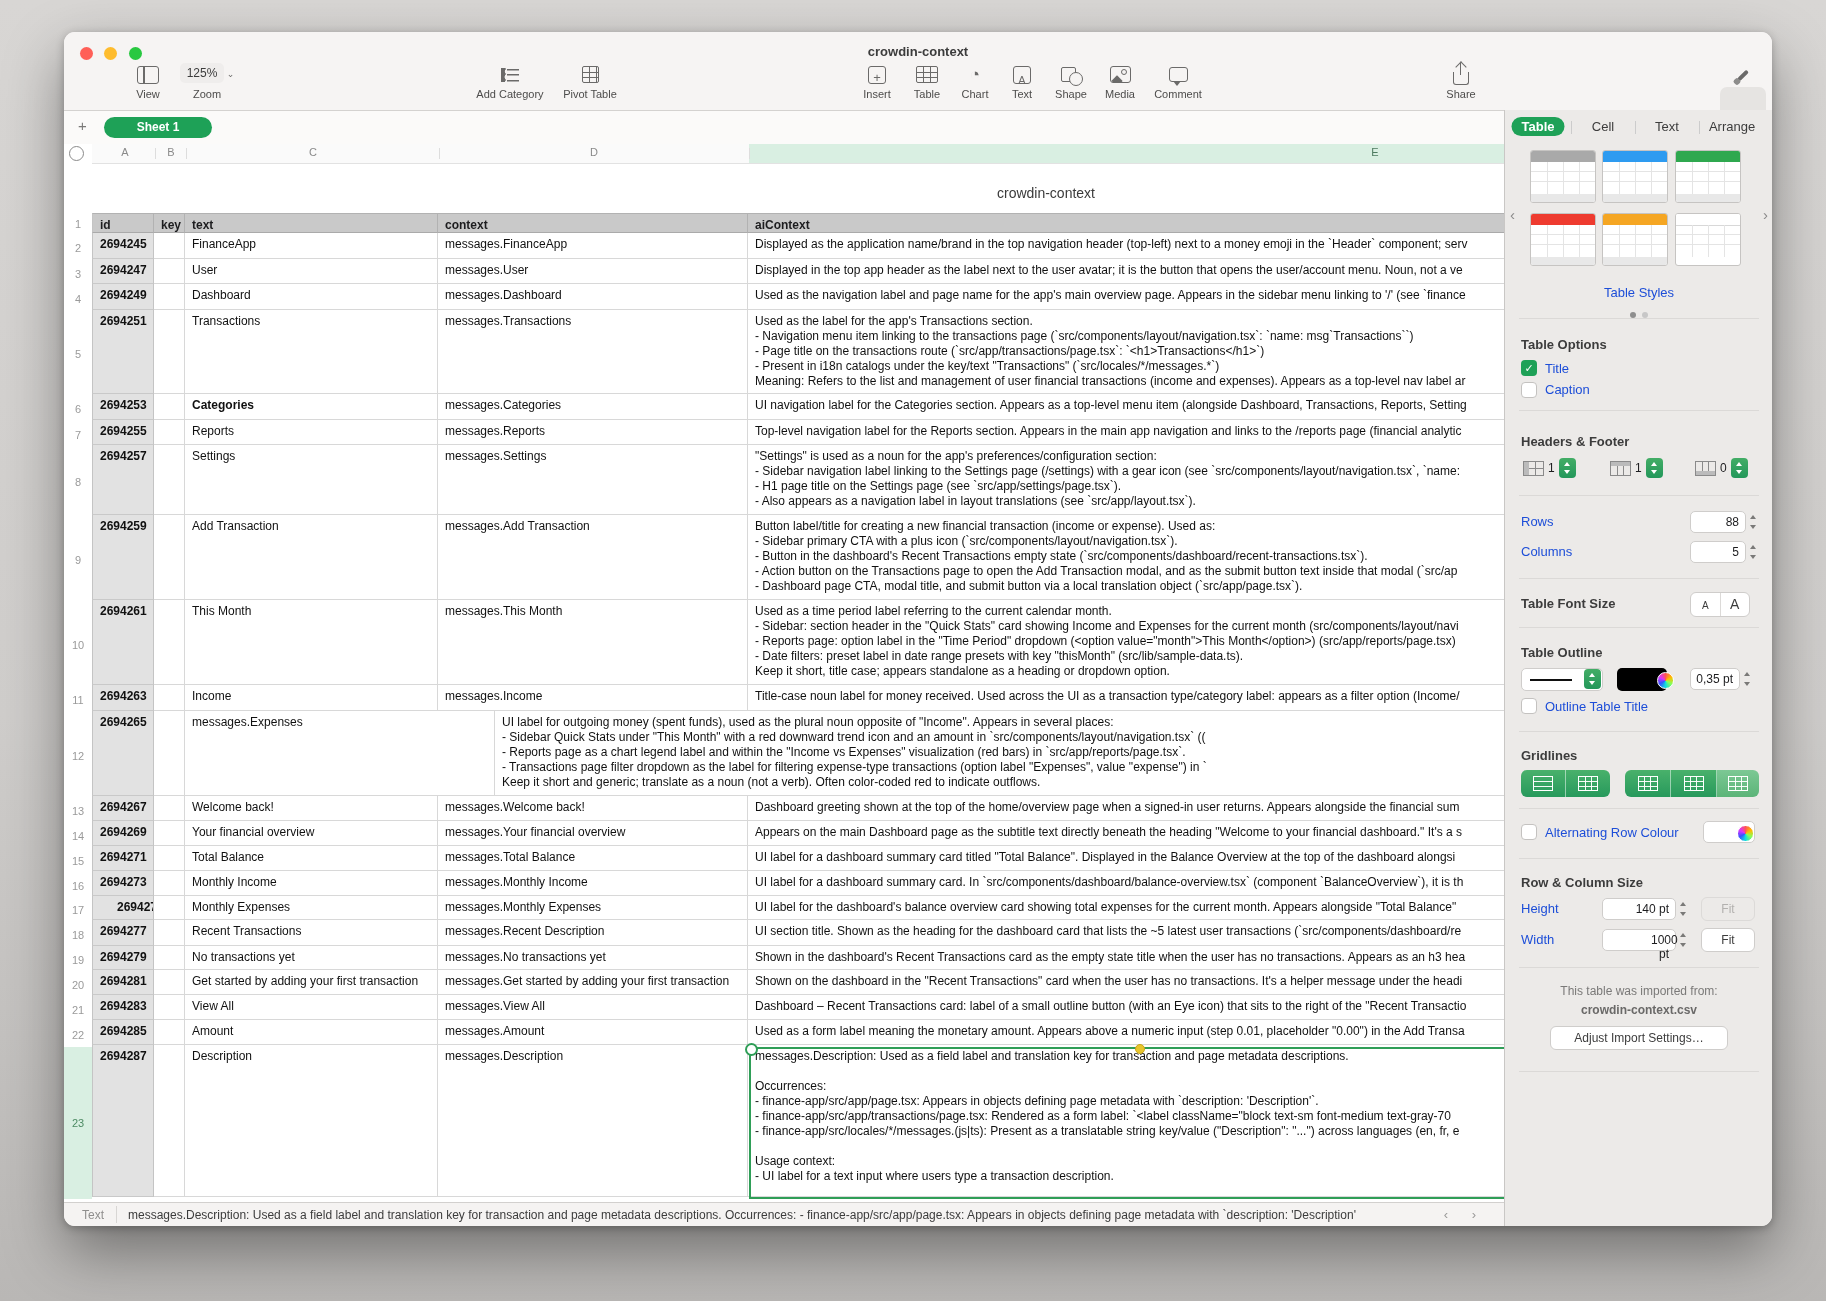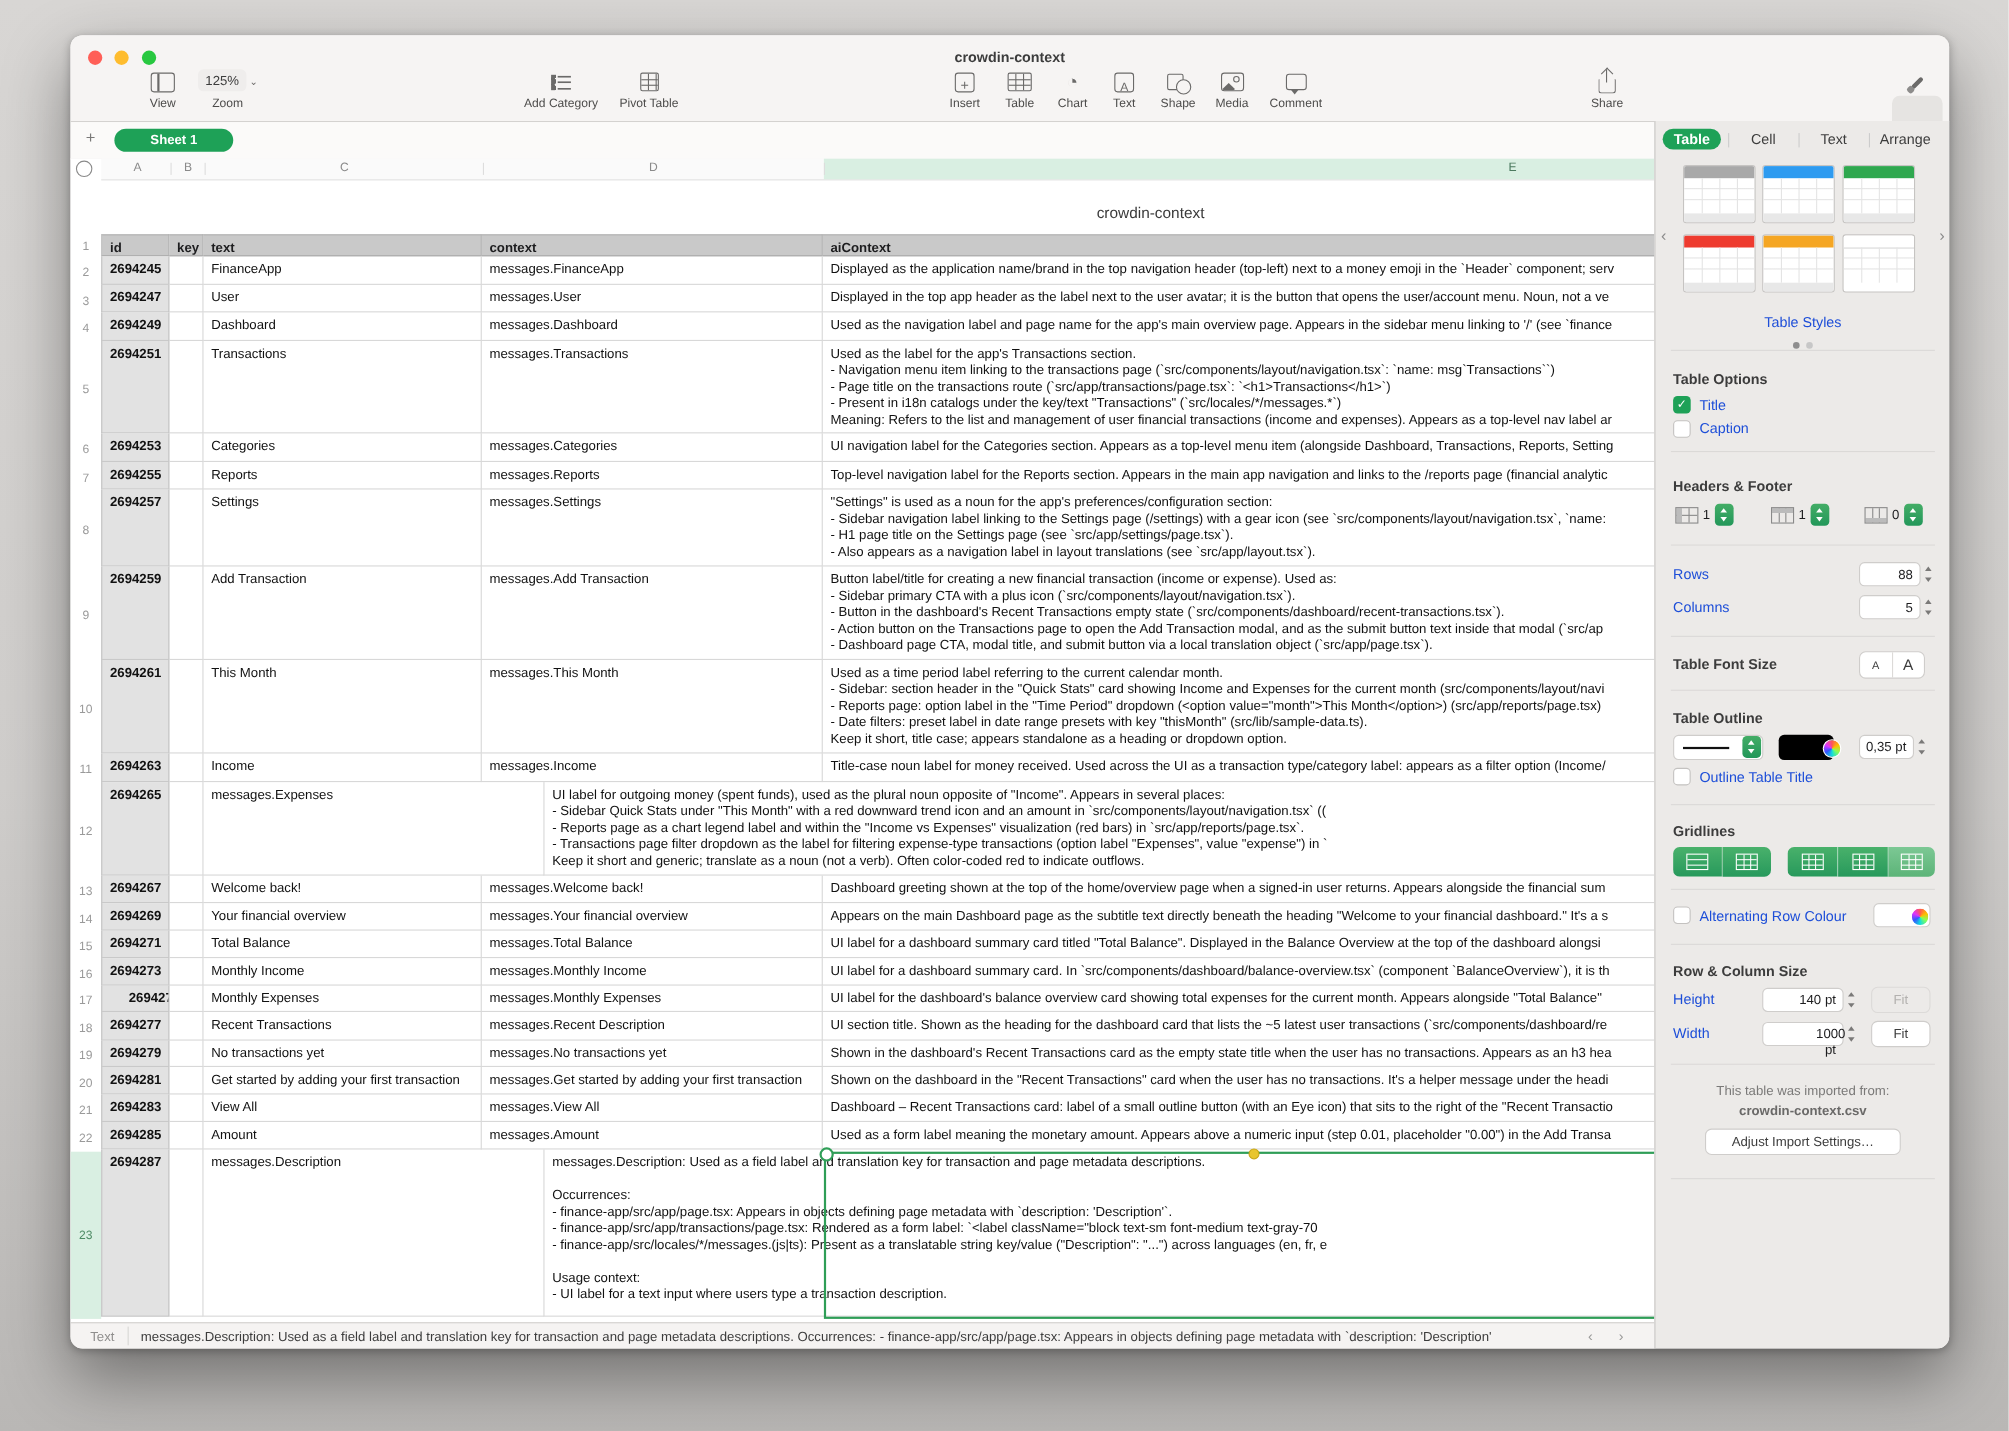--- a/index.html
+++ b/index.html
@@ -314,21 +314,21 @@
               <div class="ai-line">Used as the label for the app's Transactions section.</div>
               <div class="ai-line">- Navigation menu item linking to the transactions page (`src/components/layout/navigation.tsx`: `name: msg`Transactions``)</div>
               <div class="ai-line">- Page title on the transactions route (`src/app/transactions/page.tsx`: `&lt;h1&gt;Transactions&lt;/h1&gt;`)</div>
               <div class="ai-line">- Present in i18n catalogs under the key/text "Transactions" (`src/locales/*/messages.*`)</div>
               <div class="ai-line">Meaning: Refers to the list and management of user financial transactions (income and expenses). Appears as a top-level nav label ar</div>
             </div>
           </div>
           <div class="trow" style="height: 26px;">
             <div class="cell c-id" style="height: 26px;">2694253</div>
             <div class="cell c-key" style="height: 26px;"></div>
-            <div class="cell c-text" style="height: 26px;">Categories</div>
+            <div class="cell c-text" style="height: 26px; font-weight: bold;">Categories</div>
             <div class="cell c-ctx" style="height: 26px;">messages.Categories</div>
             <div class="cell c-ai" style="height: 26px;">
               <div class="ai-line">UI navigation label for the Categories section. Appears as a top-level menu item (alongside Dashboard, Transactions, Reports, Setting</div>
             </div>
           </div>
           <div class="trow" style="height: 25px;">
             <div class="cell c-id" style="height: 25px;">2694255</div>
             <div class="cell c-key" style="height: 25px;"></div>
             <div class="cell c-text" style="height: 25px;">Reports</div>
             <div class="cell c-ctx" style="height: 25px;">messages.Reports</div>
@@ -481,20 +481,21 @@
             <div class="cell c-key" style="height: 25px;"></div>
             <div class="cell c-text" style="height: 25px;">Amount</div>
             <div class="cell c-ctx" style="height: 25px;">messages.Amount</div>
             <div class="cell c-ai" style="height: 25px;">
               <div class="ai-line">Used as a form label meaning the monetary amount. Appears above a numeric input (step 0.01, placeholder "0.00") in the Add Transa</div>
             </div>
           </div>
           <div class="trow" style="height: 152px;">
             <div class="cell c-id" style="height: 152px;">2694287</div>
             <div class="cell c-key" style="height: 152px;"></div>
+            <div class="cell c-text" style="height: 152px;">Description</div>
             <div class="cell c-ctx" style="height: 152px;">messages.Description</div>
             <div class="cell c-ai" style="height: 152px;">
               <div class="ai-line">messages.Description: Used as a field label and translation key for transaction and page metadata descriptions.</div>
               <div class="ai-line"></div>
               <div class="ai-line">Occurrences:</div>
               <div class="ai-line">- finance-app/src/app/page.tsx: Appears in objects defining page metadata with `description: 'Description'`.</div>
               <div class="ai-line">- finance-app/src/app/transactions/page.tsx: Rendered as a form label: `&lt;label className="block text-sm font-medium text-gray-70</div>
               <div class="ai-line">- finance-app/src/locales/*/messages.(js|ts): Present as a translatable string key/value ("Description": "...") across languages (en, fr, e</div>
               <div class="ai-line"></div>
               <div class="ai-line">Usage context:</div>

